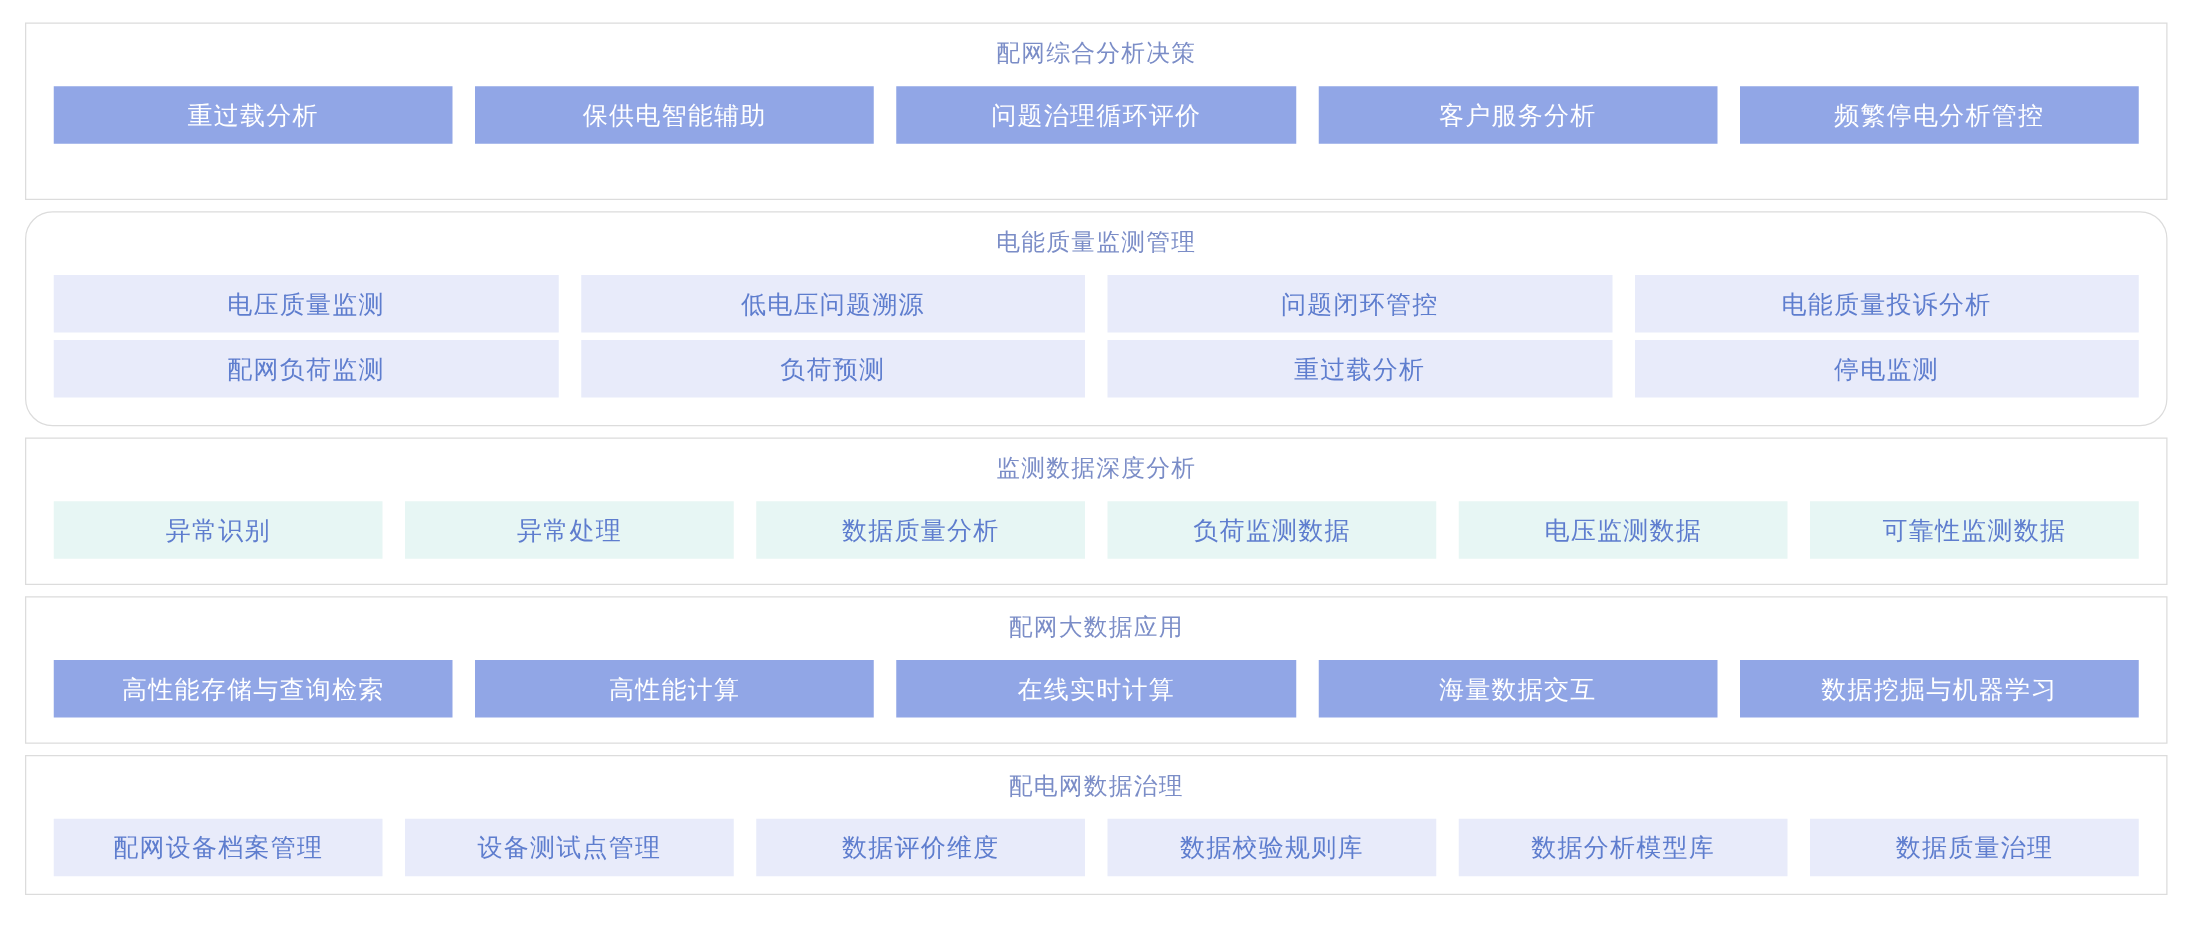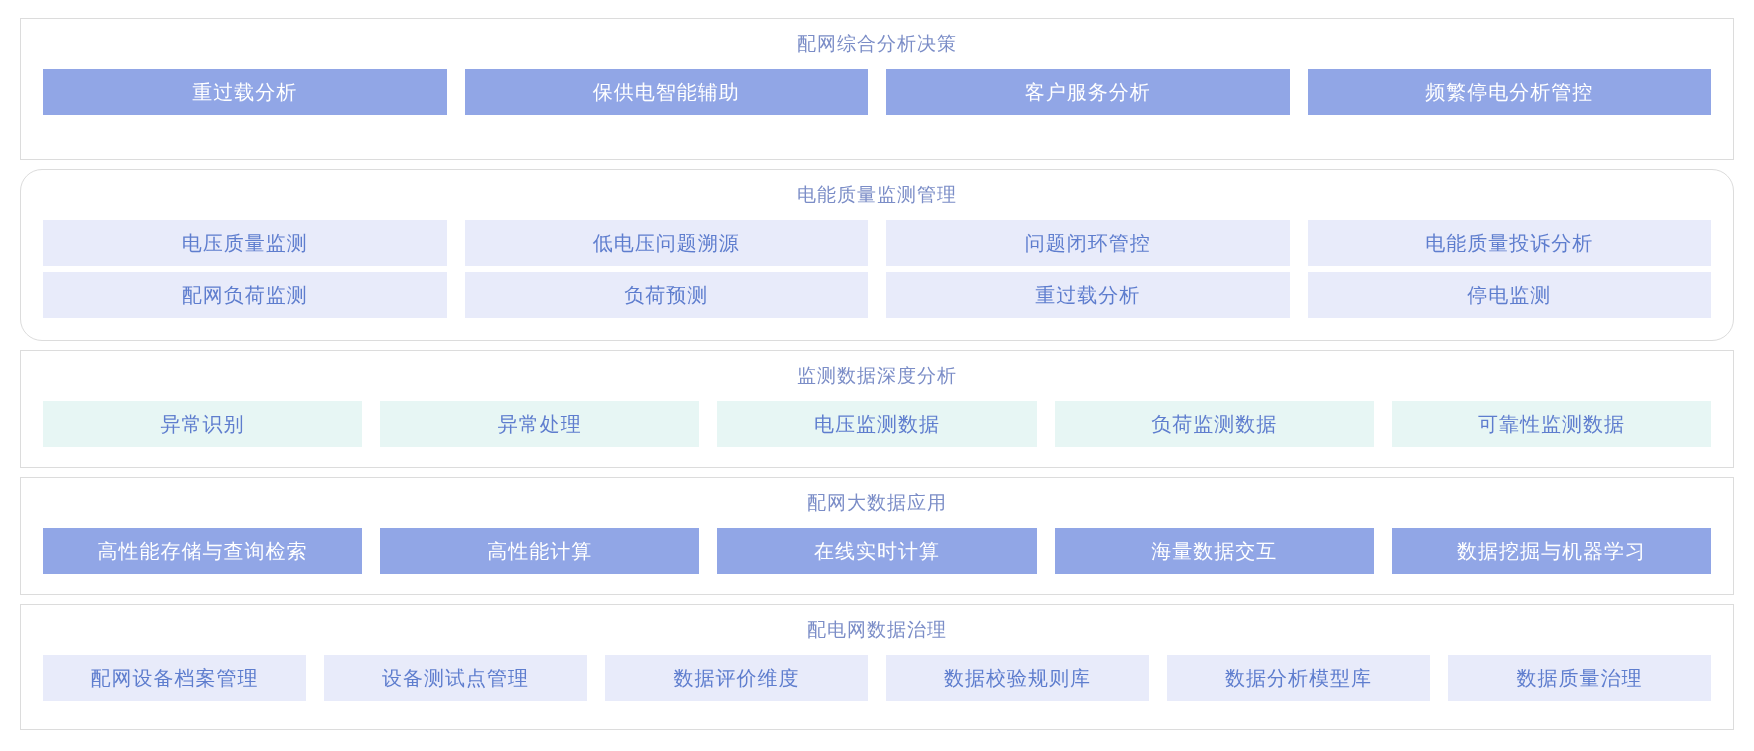--- a/index.html
+++ b/index.html
@@ -24,21 +24,21 @@
     background:#ffffff;
     border:1px solid var(--box-border);
     padding:10px 22px 20px 22px;
     display:flex;flex-direction:column;
   }
   
   .section:nth-child(1){padding-bottom:44px;}
   .section:nth-child(2){padding-bottom:22px;border-radius:22px;}
   .section:nth-child(3){justify-content:center;}
   .section:nth-child(4){padding-bottom:20px;justify-content:space-between;}
-  .section:nth-child(5){padding-bottom:28px;}
+  .section:nth-child(5){padding-bottom:14px;}
   .section-title{
     text-align:center;
     color:var(--title-text);
     font-size:19px;
     line-height:30px;
     margin-bottom:10px;
     letter-spacing:1px;
   }
   .row{
     display:flex;
@@ -60,20 +60,21 @@
 </style>
 </head>
 <body>
 
 <div class="stack">
     <div class="section">
       <div class="section-title">配网综合分析决策</div>
       <div class="row">
         <div class="btn solid">重过载分析</div>
         <div class="btn solid">保供电智能辅助</div>
+        <div class="btn solid">问题治理循环评价</div>
         <div class="btn solid">客户服务分析</div>
         <div class="btn solid">频繁停电分析管控</div>
       </div>
     </div>
     <div class="section">
       <div class="section-title">电能质量监测管理</div>
       <div class="row">
         <div class="btn lavender">电压质量监测</div>
         <div class="btn lavender">低电压问题溯源</div>
         <div class="btn lavender">问题闭环管控</div>
@@ -84,22 +85,23 @@
         <div class="btn lavender">负荷预测</div>
         <div class="btn lavender">重过载分析</div>
         <div class="btn lavender">停电监测</div>
       </div>
     </div>
     <div class="section">
       <div class="section-title">监测数据深度分析</div>
       <div class="row">
         <div class="btn mint">异常识别</div>
         <div class="btn mint">异常处理</div>
+        <div class="btn mint">数据质量分析</div>
+        <div class="btn mint">负荷监测数据</div>
         <div class="btn mint">电压监测数据</div>
-        <div class="btn mint">负荷监测数据</div>
         <div class="btn mint">可靠性监测数据</div>
       </div>
     </div>
     <div class="section">
       <div class="section-title">配网大数据应用</div>
       <div class="row">
         <div class="btn solid">高性能存储与查询检索</div>
         <div class="btn solid">高性能计算</div>
         <div class="btn solid">在线实时计算</div>
         <div class="btn solid">海量数据交互</div>

